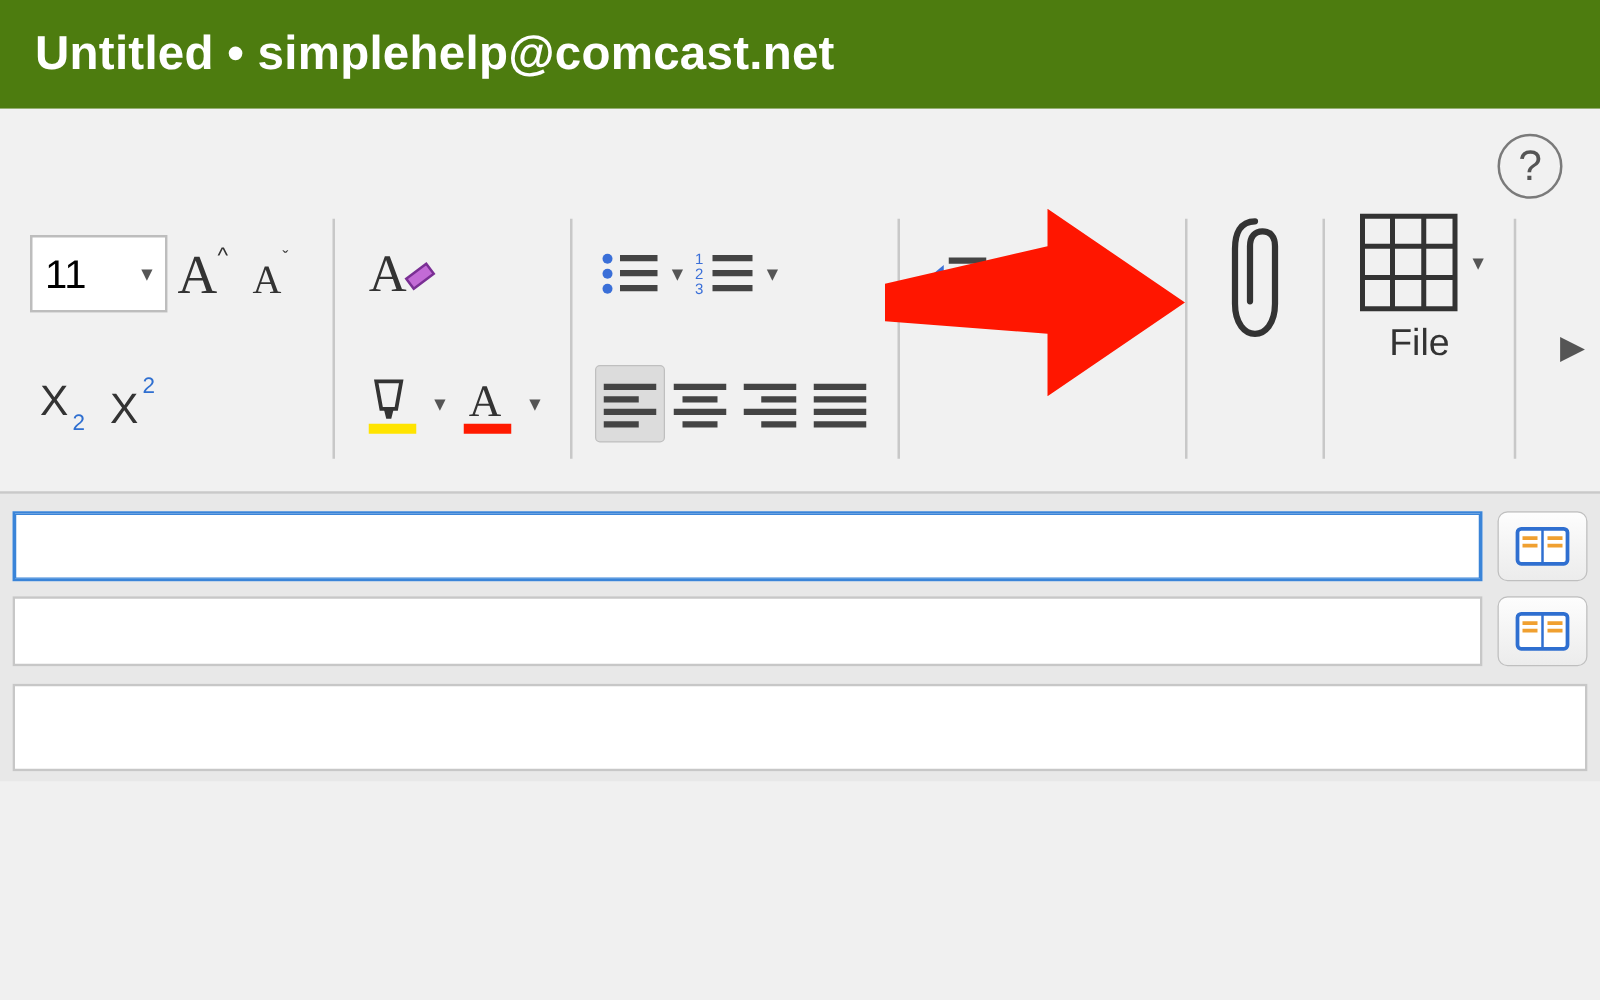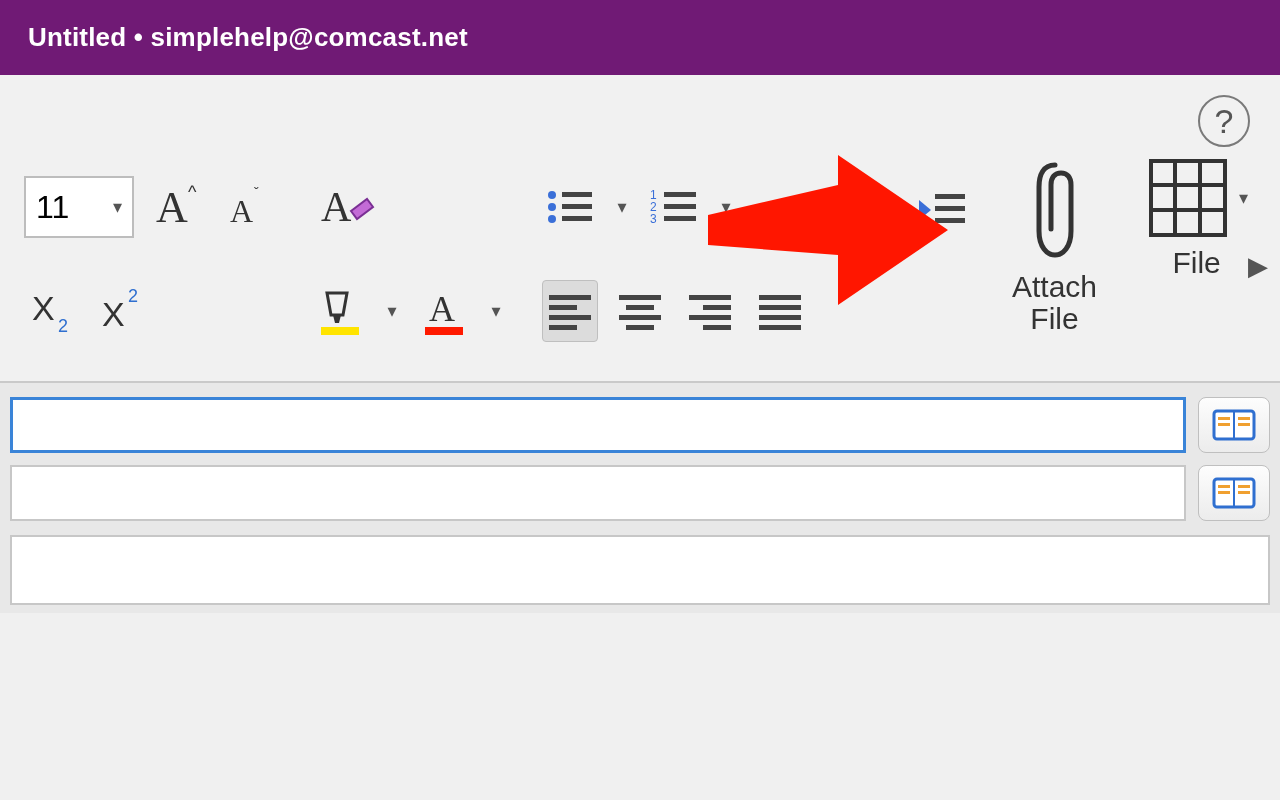--- a/index.html
+++ b/index.html
@@ -5,23 +5,23 @@
   * { box-sizing: border-box; }
   body {
     margin: 0;
     font-family: -apple-system, BlinkMacSystemFont, "Segoe UI", Helvetica, Arial, sans-serif;
     background: #f0f0f0;
     width: 1280px;
     height: 800px;
     overflow: hidden;
   }
   .titlebar {
-    background: #701a75;
+    background: #4d7c0f;
     color: #fff;
-    font-size: 26px;
+    font-size: 38px;
     font-weight: 600;
     padding: 22px 28px;
     letter-spacing: 0.2px;
   }
   .ribbon-area {
     background: #f1f1f1;
     border-bottom: 2px solid #c9c9c9;
     position: relative;
     padding: 0 8px;
   }
@@ -54,21 +54,20 @@
   }
   .tool-col {
     display: flex;
     flex-direction: column;
     justify-content: space-around;
     padding: 0 8px;
   }
   .tool-row {
     display: flex;
     align-items: center;
-    gap: 14px;
     height: 90px;
   }
   .vsep {
     width: 2px;
     background: #c8c8c8;
     margin: 8px 10px;
   }
   .font-size-select {
     width: 110px;
     height: 62px;
@@ -344,22 +343,20 @@
     </div>
 
     <div style="width:80px;"></div>
 
     <div class="vsep"></div>
 
     <div class="big-group">
       <svg width="60" height="110" viewBox="0 0 60 110">
         <path d="M30 10 C18 10 14 20 14 32 L14 76 C14 92 22 100 30 100 C38 100 46 92 46 76 L46 30 C46 22 42 18 36 18 C30 18 26 22 26 30 L26 74" fill="none" stroke="#333" stroke-width="5" stroke-linecap="round"></path>
       </svg>
-      <div class="lbl" style="white-space:pre-line;">Attach
-File</div>
     </div>
 
     <div class="vsep"></div>
 
     <div class="big-group" style="flex-direction:column;">
       <div style="display:flex; align-items:center; gap:8px;">
         <svg width="86" height="86" viewBox="0 0 86 86">
           <rect x="6" y="6" width="74" height="74" fill="none" stroke="#333" stroke-width="4"></rect>
           <line x1="6" y1="30" x2="80" y2="30" stroke="#333" stroke-width="4"></line>
           <line x1="6" y1="55" x2="80" y2="55" stroke="#333" stroke-width="4"></line>

